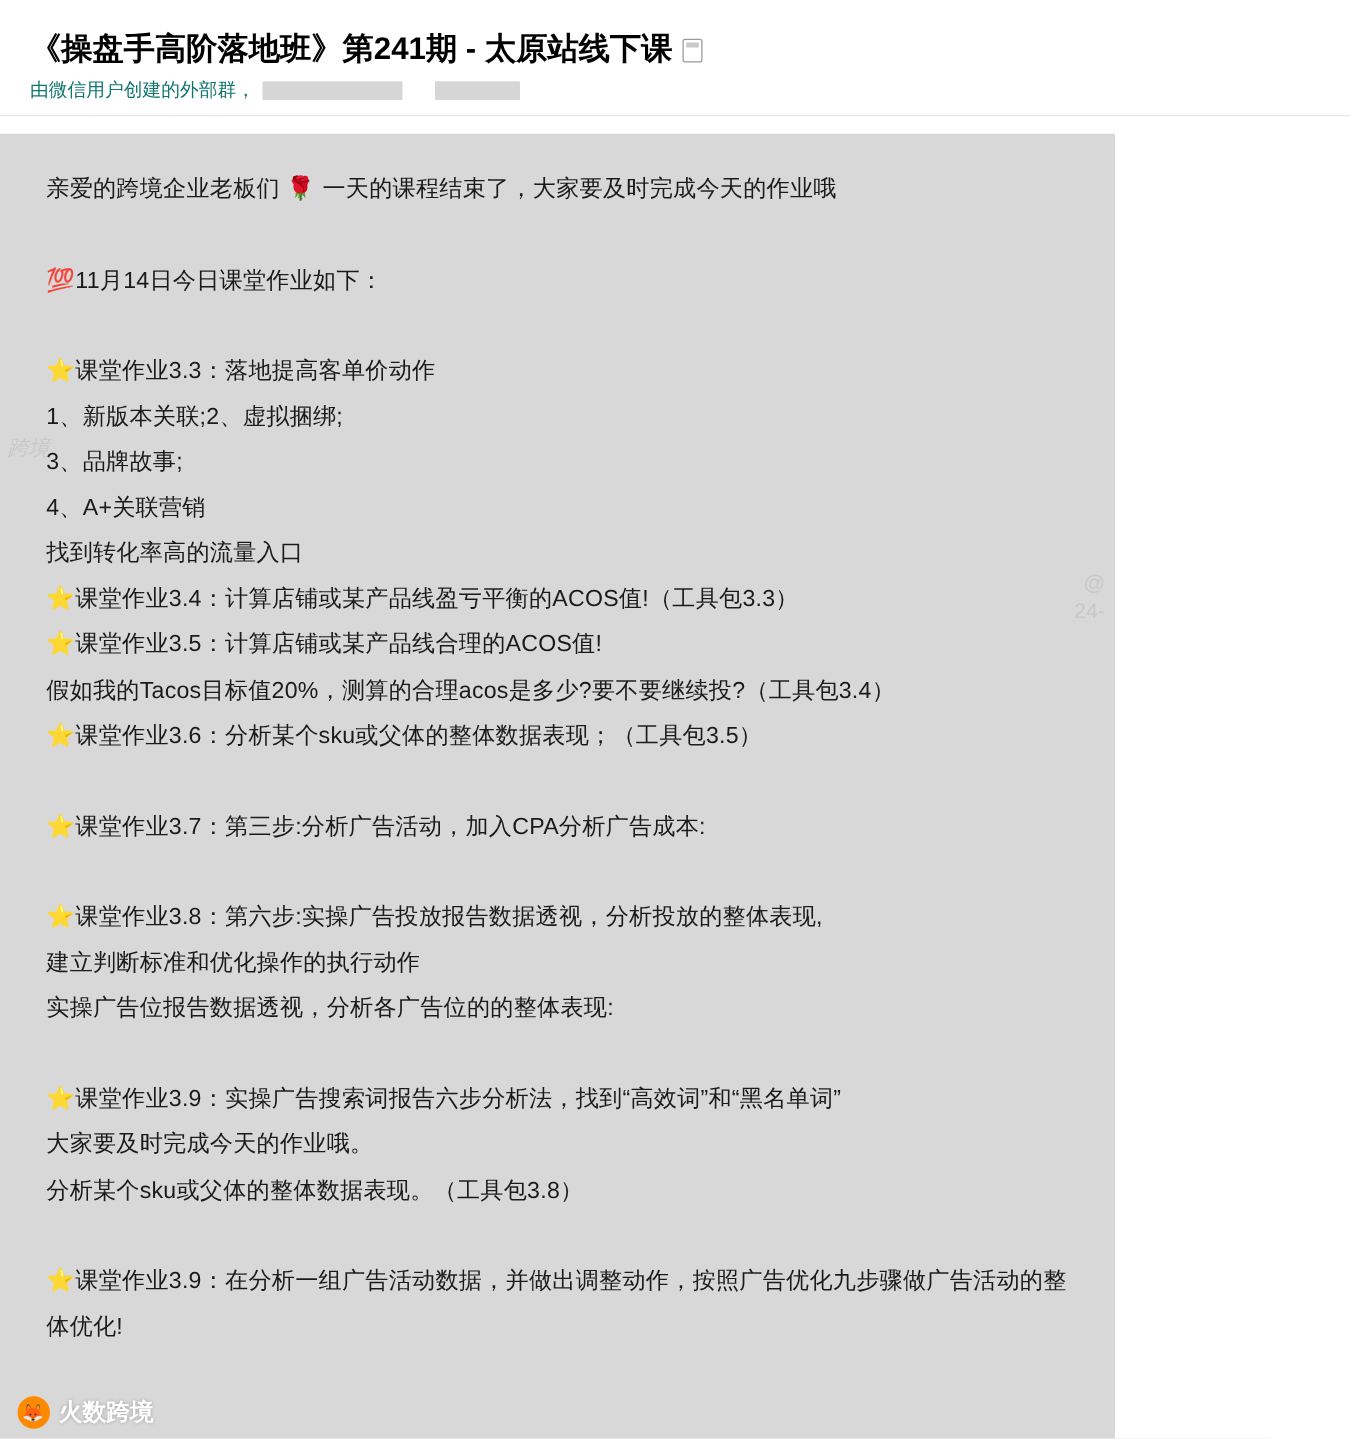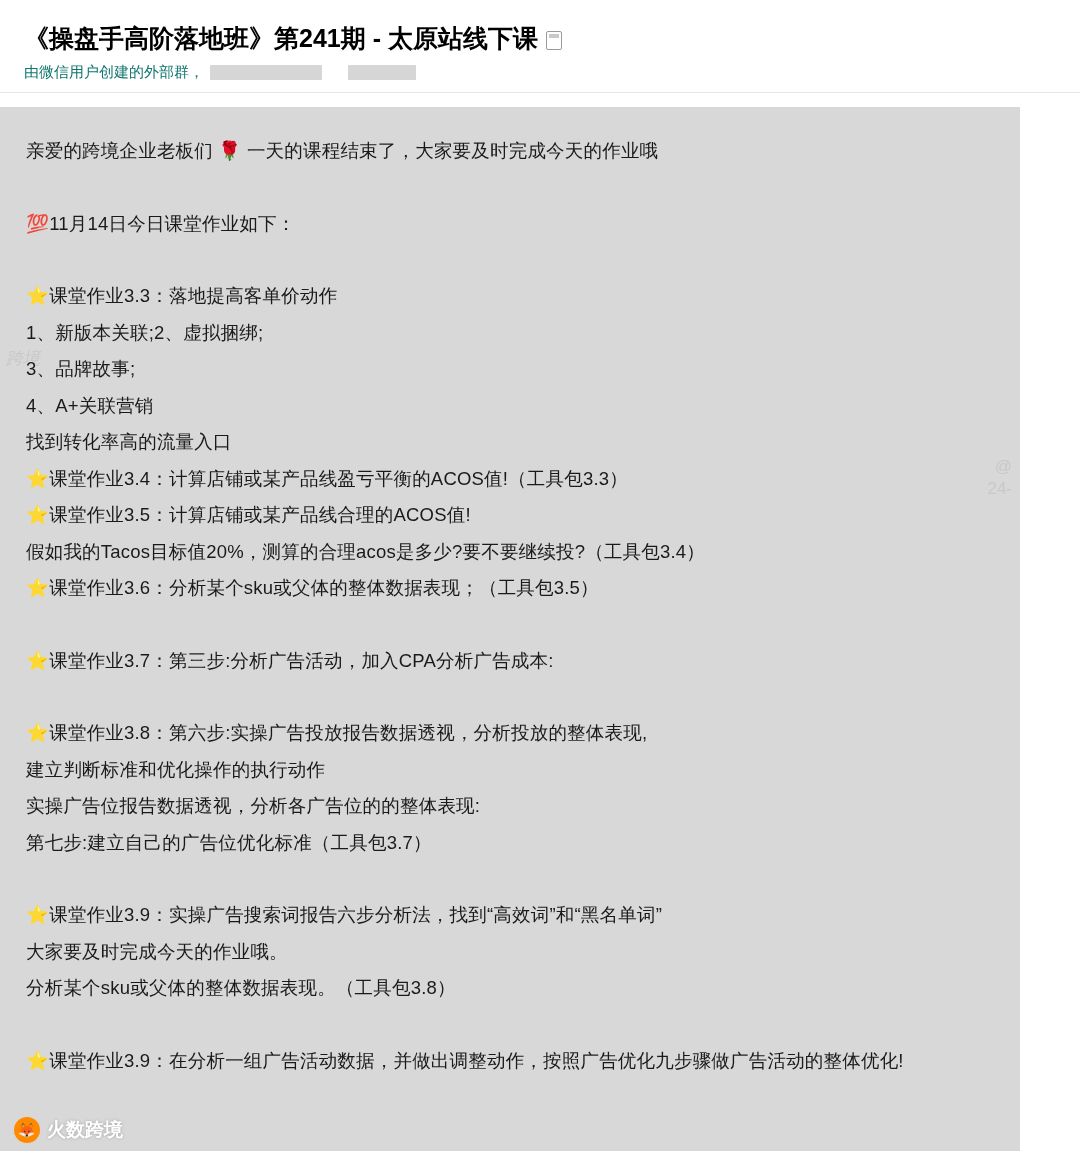--- a/index.html
+++ b/index.html
@@ -70,24 +70,24 @@
     vertical-align: middle;
   }
   .redact.r1 { width: 112px; margin-left: 6px; }
   .redact.r2 { width: 68px; margin-left: 26px; }
 
   
   .message-panel {
     position: absolute;
     left: 0;
     top: 107px;
-    width: 1020px;
+    width: 892px;
     bottom: 0;
     background: #d8d8d8;
-    padding: 26px 26px 0 26px;
+    padding: 26px 26px 0 37px;
     box-sizing: border-box;
     overflow: hidden;
   }
   .msg-line {
     font-size: 18.5px;
     line-height: 36.5px;
     color: #1a1a1a;
     white-space: pre-wrap;
     letter-spacing: 0.2px;
   }
@@ -171,21 +171,20 @@
       <div class="msg-line">⭐课堂作业3.4：计算店铺或某产品线盈亏平衡的ACOS值!（工具包3.3）</div>
       <div class="msg-line">⭐课堂作业3.5：计算店铺或某产品线合理的ACOS值!</div>
       <div class="msg-line">假如我的Tacos目标值20%，测算的合理acos是多少?要不要继续投?（工具包3.4）</div>
       <div class="msg-line">⭐课堂作业3.6：分析某个sku或父体的整体数据表现；（工具包3.5）</div>
       <div class="msg-line spacer"></div>
       <div class="msg-line">⭐课堂作业3.7：第三步:分析广告活动，加入CPA分析广告成本:</div>
       <div class="msg-line spacer"></div>
       <div class="msg-line">⭐课堂作业3.8：第六步:实操广告投放报告数据透视，分析投放的整体表现,</div>
       <div class="msg-line">建立判断标准和优化操作的执行动作</div>
       <div class="msg-line">实操广告位报告数据透视，分析各广告位的的整体表现:</div>
-      <div class="msg-line">第七步:建立自己的广告位优化标准（工具包3.7）</div>
       <div class="msg-line spacer"></div>
       <div class="msg-line">⭐课堂作业3.9：实操广告搜索词报告六步分析法，找到“高效词”和“黑名单词”</div>
       <div class="msg-line">大家要及时完成今天的作业哦。</div>
       <div class="msg-line">分析某个sku或父体的整体数据表现。（工具包3.8）</div>
       <div class="msg-line spacer"></div>
       <div class="msg-line">⭐课堂作业3.9：在分析一组广告活动数据，并做出调整动作，按照广告优化九步骤做广告活动的整体优化!</div>
     </div>
 
   <span class="wm w1">跨境</span>
   <span class="wm w2">@</span>

